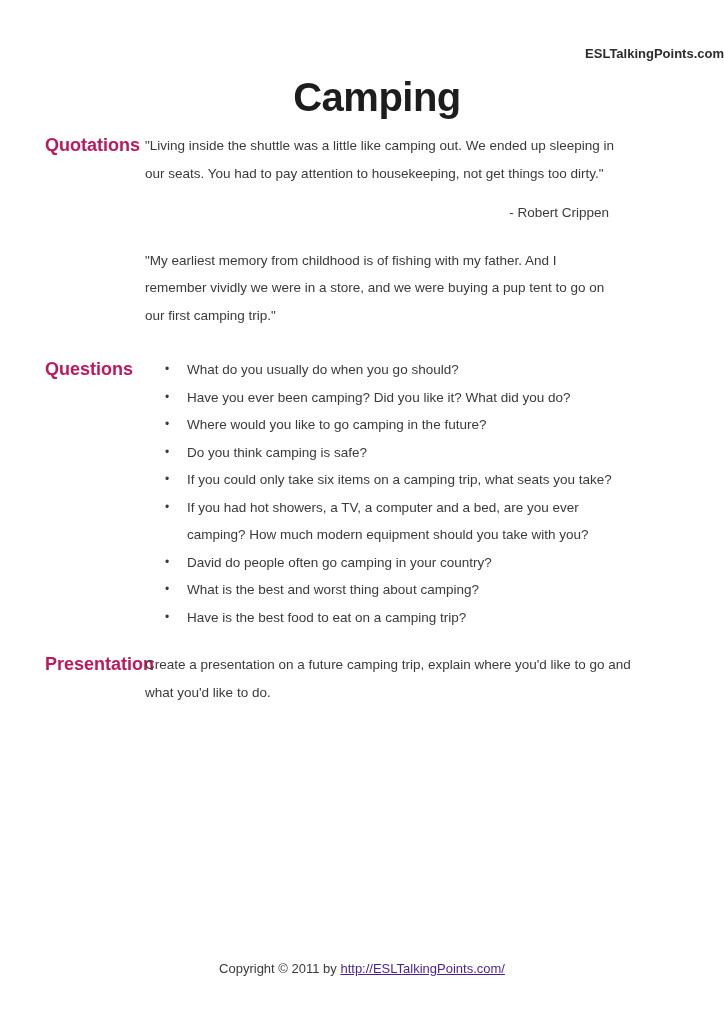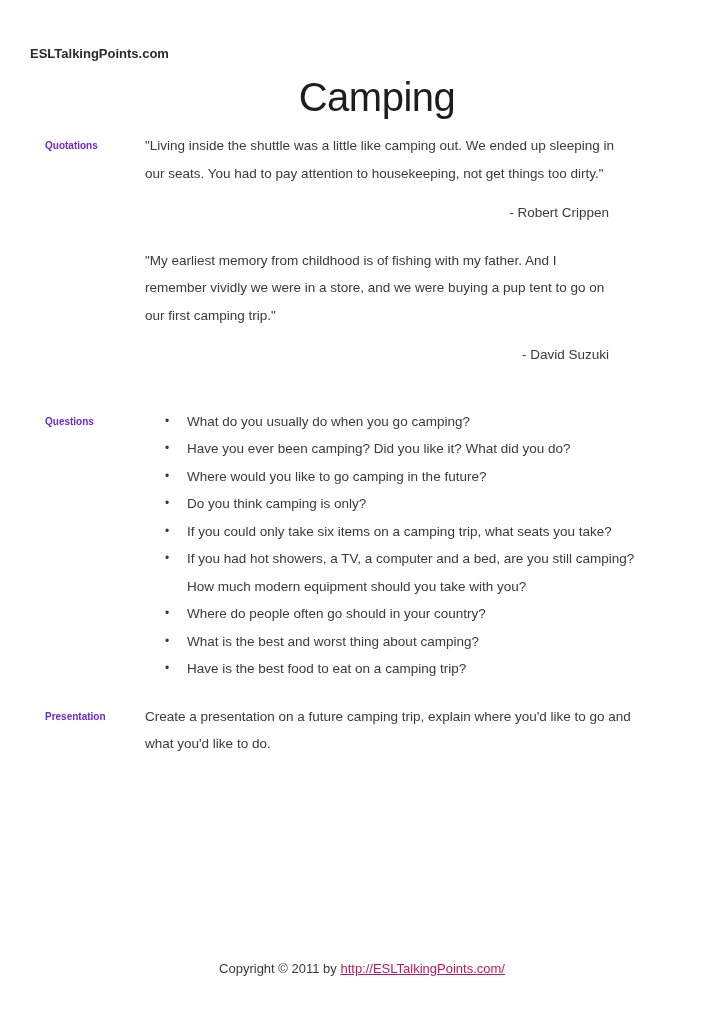--- a/index.html
+++ b/index.html
@@ -12,50 +12,50 @@
     width: 724px;
     height: 1024px;
     background: #ffffff;
     overflow: hidden;
     font-family: "Liberation Sans", sans-serif;
     color: #3a3a3a;
   }
   .site-name {
     padding-top: 46px;
     padding-left: 30px;
-    text-align: left;
+    text-align: right;
     font-size: 13px;
     line-height: 16px;
     font-weight: 700;
     color: #2b2b2b;
   }
   .doc-title {
     margin: 12px 0 0 0;
     padding-left: 30px;
     text-align: center;
     font-size: 40px;
     line-height: 46px;
-    font-weight: 400;
+    font-weight: 700;
     letter-spacing: -0.5px;
     color: #1d1d1d;
   }
   .row {
     display: grid;
     grid-template-columns: 100px 1fr;
     padding: 0 14px 0 45px;
     box-sizing: border-box;
   }
   .row-quotations { margin-top: 12px; }
   .row-questions  { margin-top: 27px; }
   .row-presentation { margin-top: 20px; }
   .section-label {
     font-weight: 700;
-    font-size: 10px;
+    font-size: 18px;
     line-height: 27.5px;
-    color: #6d28d9;
+    color: #be185d;
     white-space: nowrap;
   }
   .body-text {
     font-size: 13.5px;
     line-height: 27.5px;
     color: #3a3a3a;
   }
   .quote-block {
     width: 476px;
     max-width: 476px;
@@ -95,21 +95,21 @@
     position: absolute;
     top: 960px;
     left: 0;
     width: 724px;
     text-align: center;
     font-size: 13px;
     line-height: 18px;
     color: #3a3a3a;
   }
   .footer-link {
-    color: #be185d;
+    color: #4c1d95;
     text-decoration: underline;
     cursor: pointer;
     text-align: center;
   }
 </style>
 </head>
 <body>
 
 <div class="page">
 
@@ -119,55 +119,54 @@
 
   <section class="row row-quotations">
     <div class="section-label">Quotations</div>
     <div class="body-text">
       <div class="quote-block">
         <p class="quote-text">"Living inside the shuttle was a little like camping out. We ended up sleeping in our seats. You had to pay attention to housekeeping, not get things too dirty."</p>
         <p class="quote-attribution">- Robert Crippen</p>
       </div>
       <div class="quote-block">
         <p class="quote-text">"My earliest memory from childhood is of fishing with my father. And I remember vividly we were in a store, and we were buying a pup tent to go on our first camping trip."</p>
-        <p class="quote-attribution">- David Suzuki</p>
       </div>
     </div>
   </section>
 
   <section class="row row-questions">
     <div class="section-label">Questions</div>
     <ul class="q-list body-text">
       <li class="q-item">
         <span class="q-bullet">•</span>
-        <span class="q-text">What do you usually do when you go camping?</span>
+        <span class="q-text">What do you usually do when you go should?</span>
       </li>
       <li class="q-item">
         <span class="q-bullet">•</span>
         <span class="q-text">Have you ever been camping? Did you like it? What did you do?</span>
       </li>
       <li class="q-item">
         <span class="q-bullet">•</span>
         <span class="q-text">Where would you like to go camping in the future?</span>
       </li>
       <li class="q-item">
         <span class="q-bullet">•</span>
-        <span class="q-text">Do you think camping is only?</span>
+        <span class="q-text">Do you think camping is safe?</span>
       </li>
       <li class="q-item">
         <span class="q-bullet">•</span>
         <span class="q-text">If you could only take six items on a camping trip, what seats you take?</span>
       </li>
       <li class="q-item">
         <span class="q-bullet">•</span>
-        <span class="q-text">If you had hot showers, a TV, a computer and a bed, are you still camping? How much modern equipment should you take with you?</span>
+        <span class="q-text">If you had hot showers, a TV, a computer and a bed, are you ever camping? How much modern equipment should you take with you?</span>
       </li>
       <li class="q-item">
         <span class="q-bullet">•</span>
-        <span class="q-text">Where do people often go should in your country?</span>
+        <span class="q-text">David do people often go camping in your country?</span>
       </li>
       <li class="q-item">
         <span class="q-bullet">•</span>
         <span class="q-text">What is the best and worst thing about camping?</span>
       </li>
       <li class="q-item">
         <span class="q-bullet">•</span>
         <span class="q-text">Have is the best food to eat on a camping trip?</span>
       </li>
     </ul>

